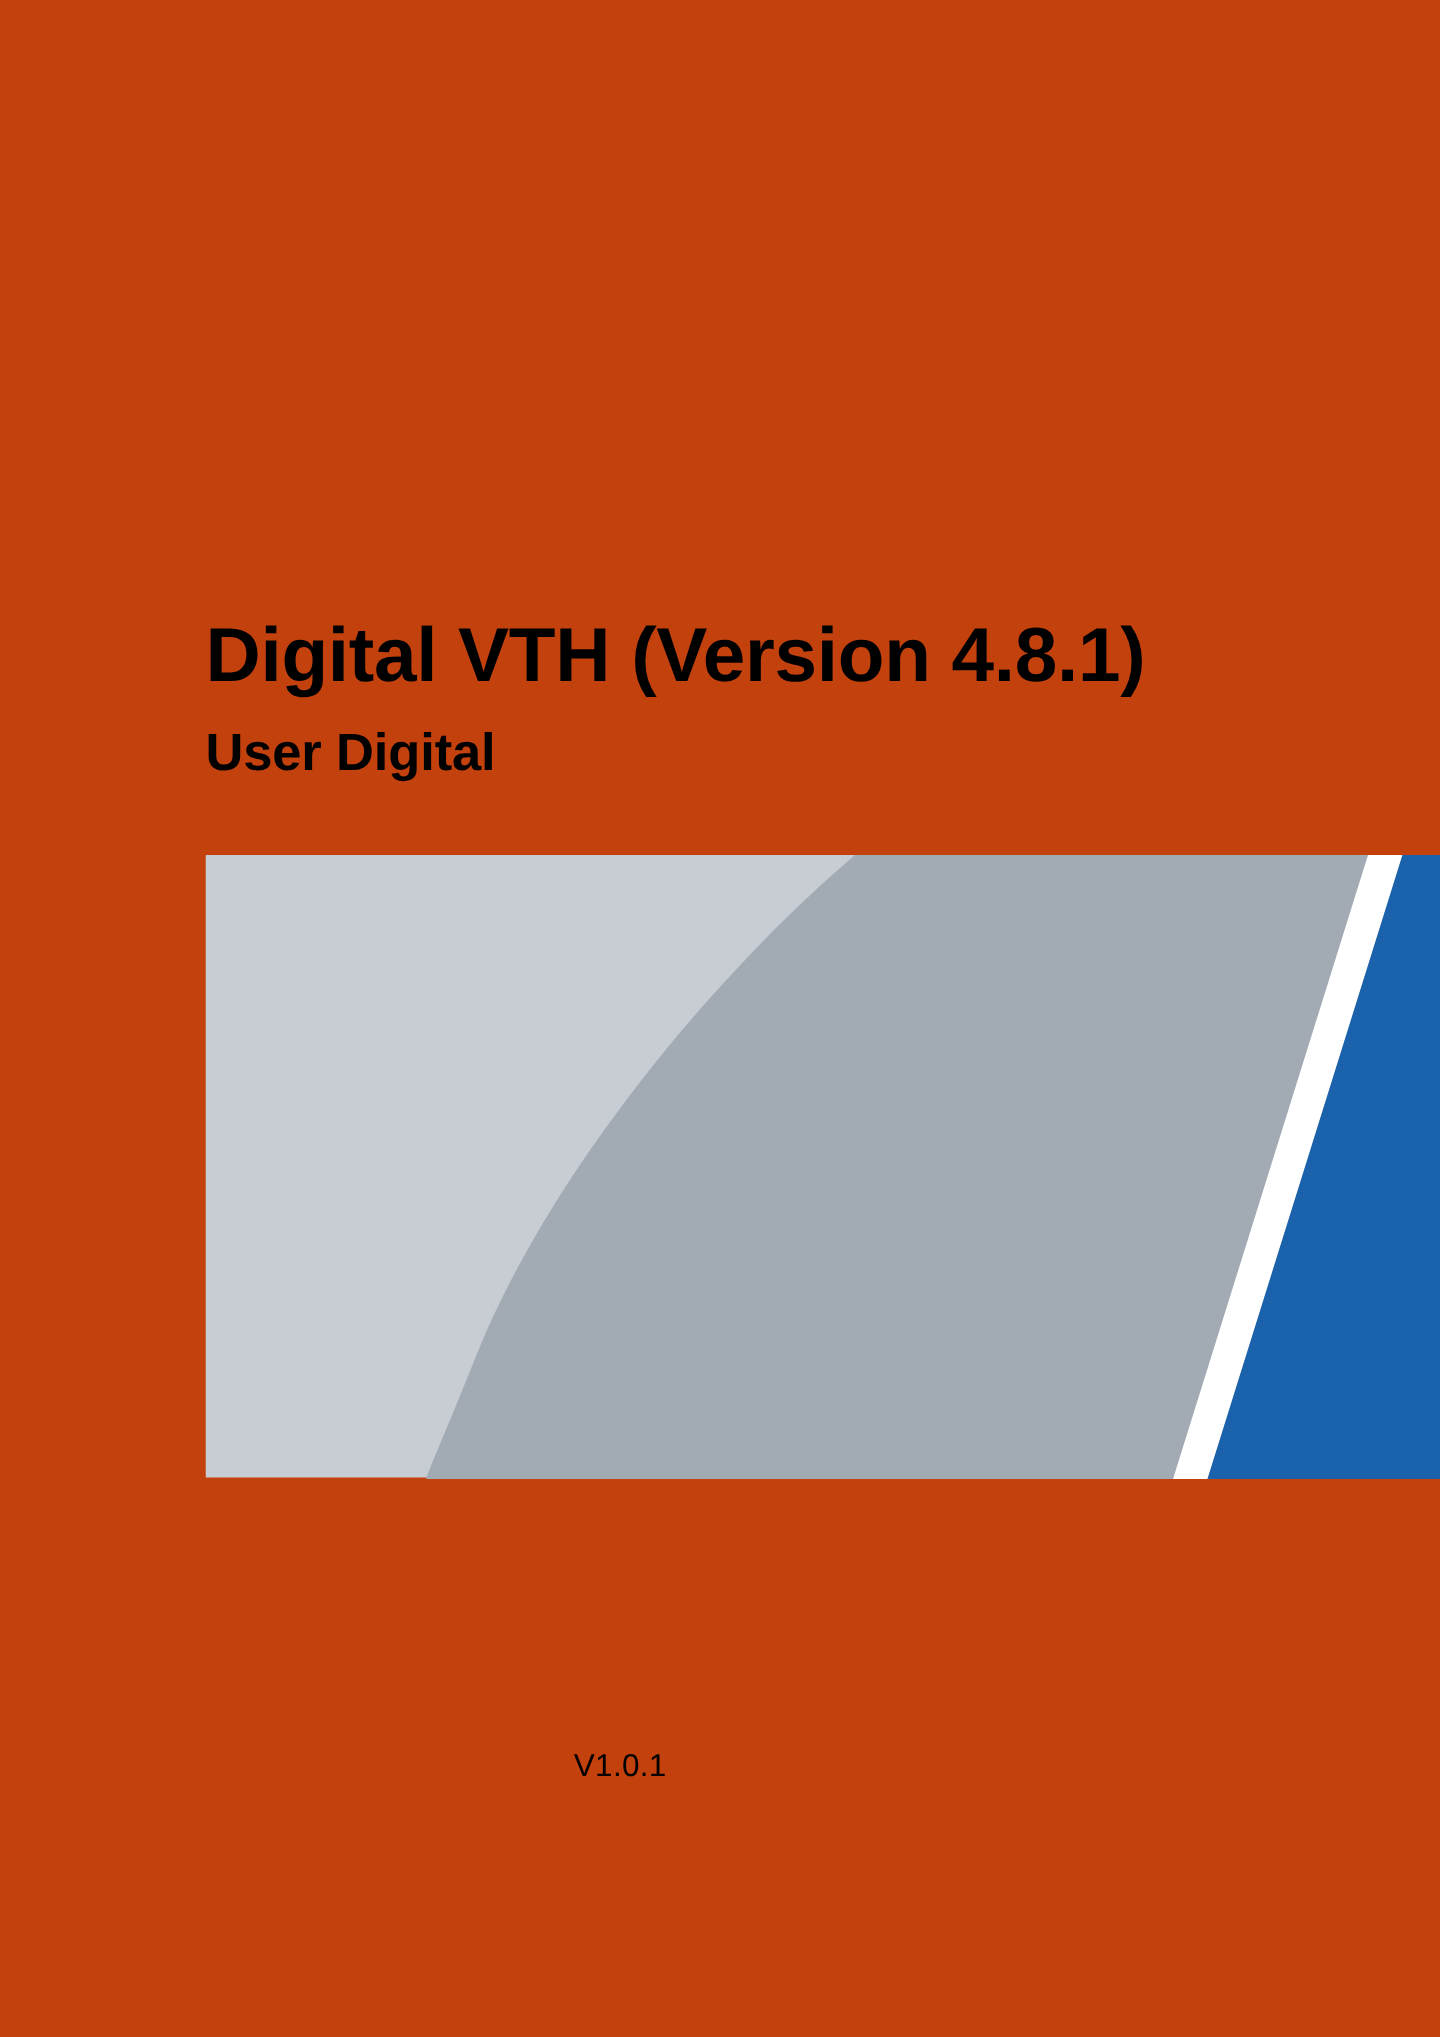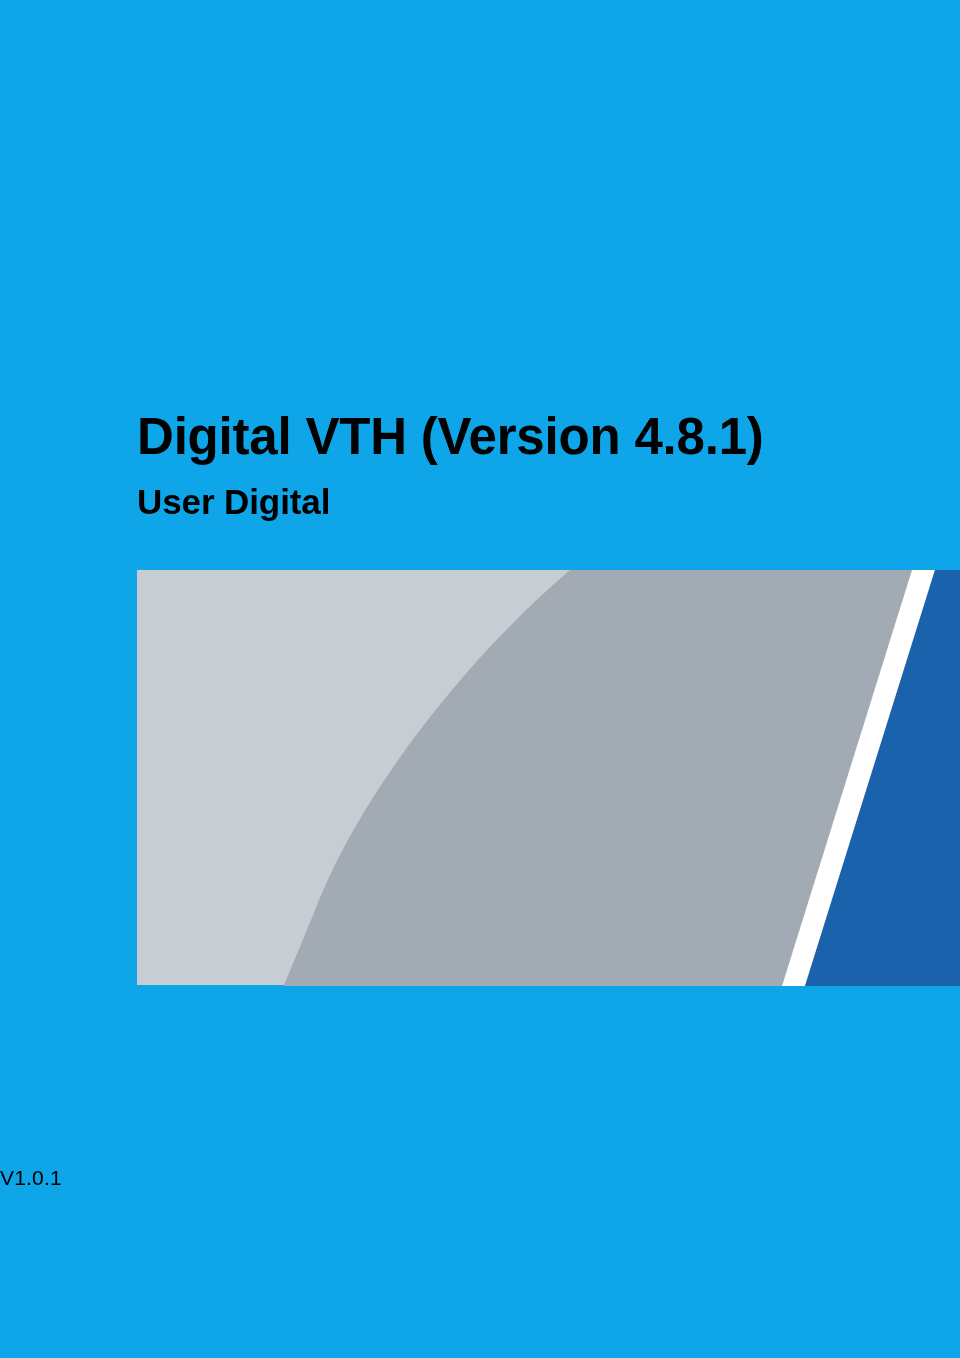--- a/index.html
+++ b/index.html
@@ -15,21 +15,21 @@
     font-family: "Liberation Sans", sans-serif;
     -webkit-font-smoothing: antialiased;
   }
 
   .page {
     position: absolute;
     left: 0;
     top: 0;
     width: 960px;
     height: 1358px;
-    background: #0ea5e9;
+    background: #c2410c;
   }
 
   
   .title-block {
     position: absolute;
     left: 137px;
     top: 408px;
     width: 760px;
   }
   .doc-title {
@@ -67,21 +67,21 @@
     width: 823px;
     height: 416px;
   }
 
   
   .version-line {
     position: absolute;
     left: 0;
     top: 1166px;
     width: 827px;
-    text-align: left;
+    text-align: center;
     font-family: "Liberation Sans", sans-serif;
     font-size: 21px;
     font-weight: normal;
     color: #000000;
     letter-spacing: 0.2px;
   }
 </style>
 </head>
 <body>
 

